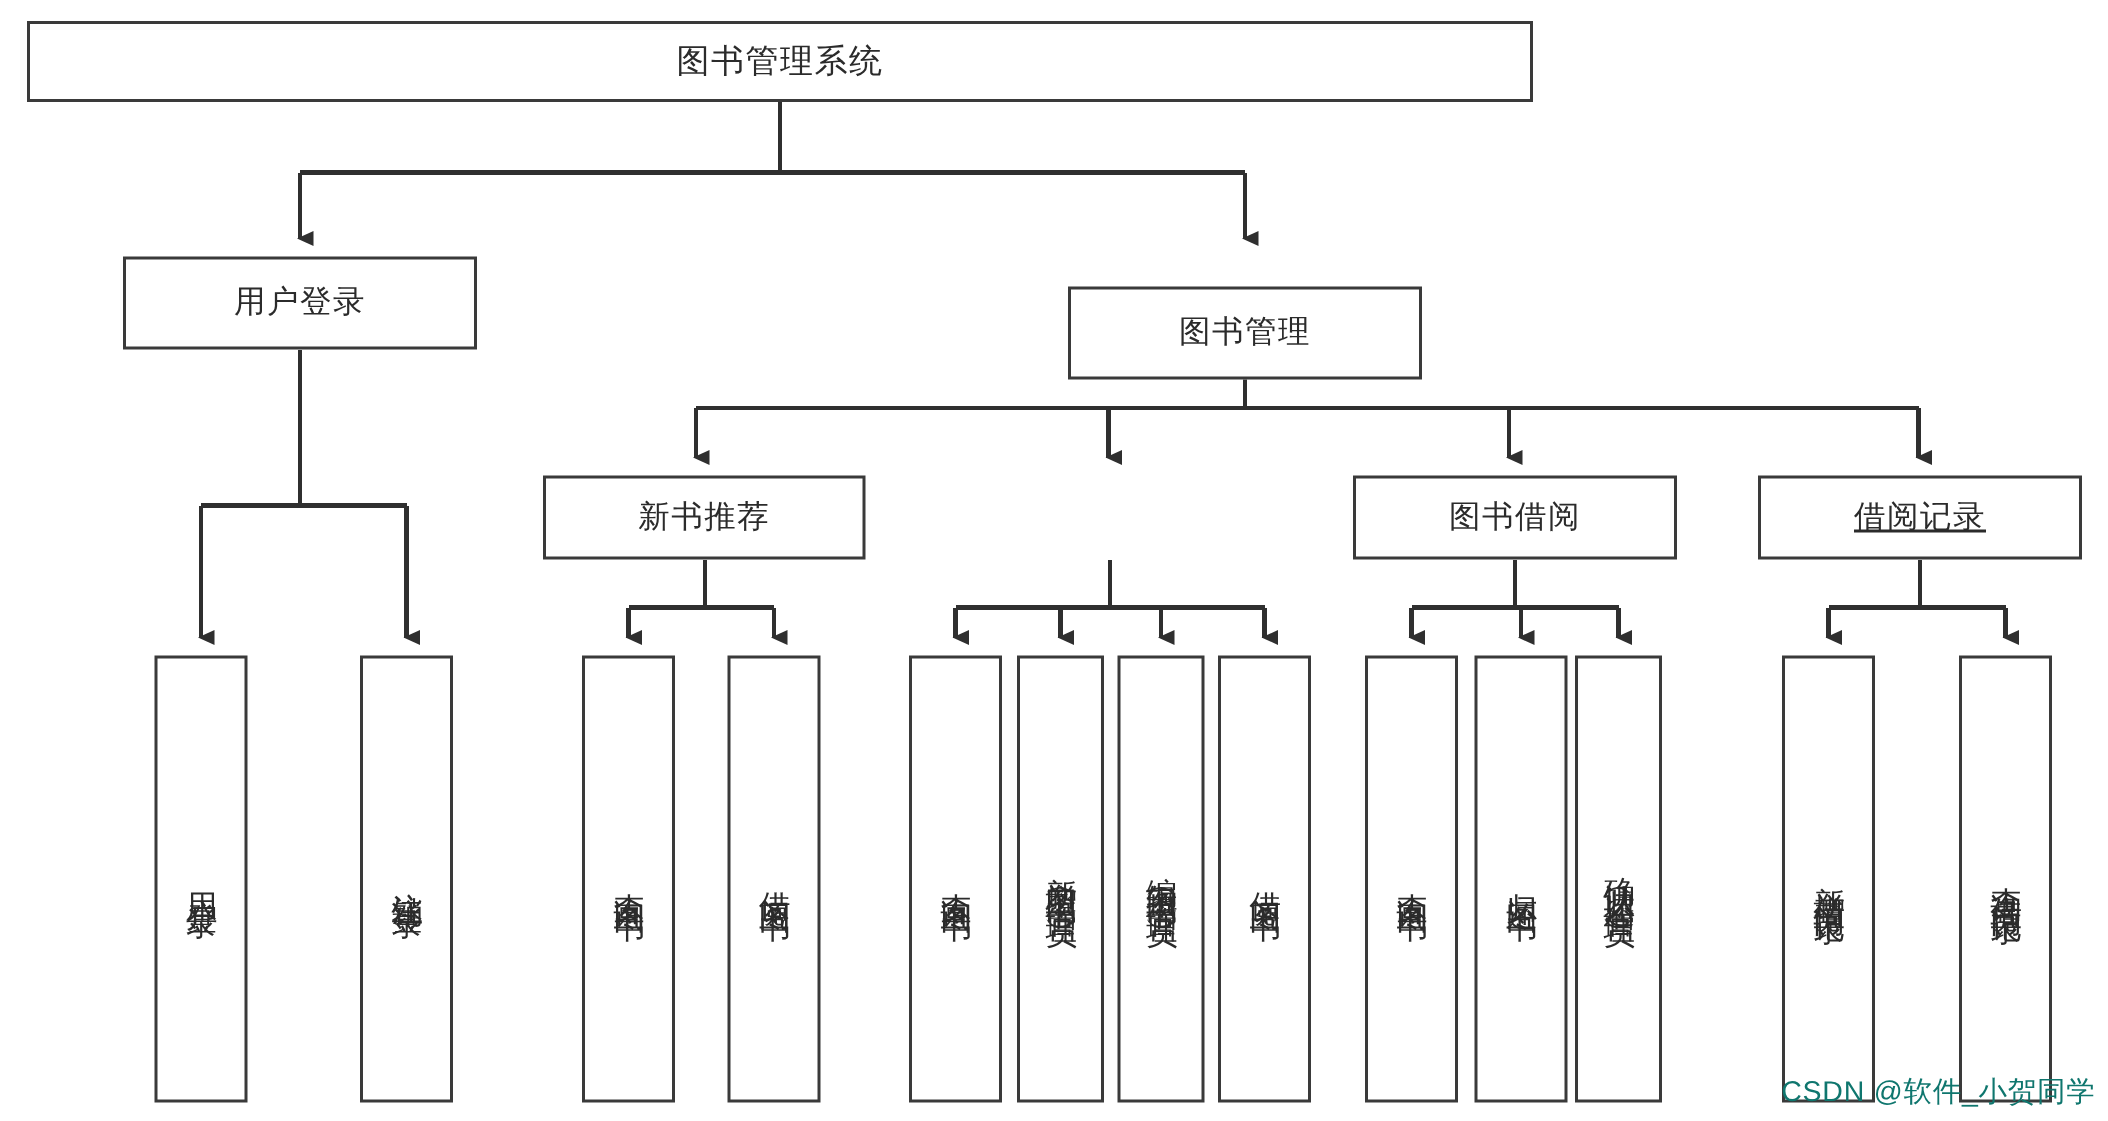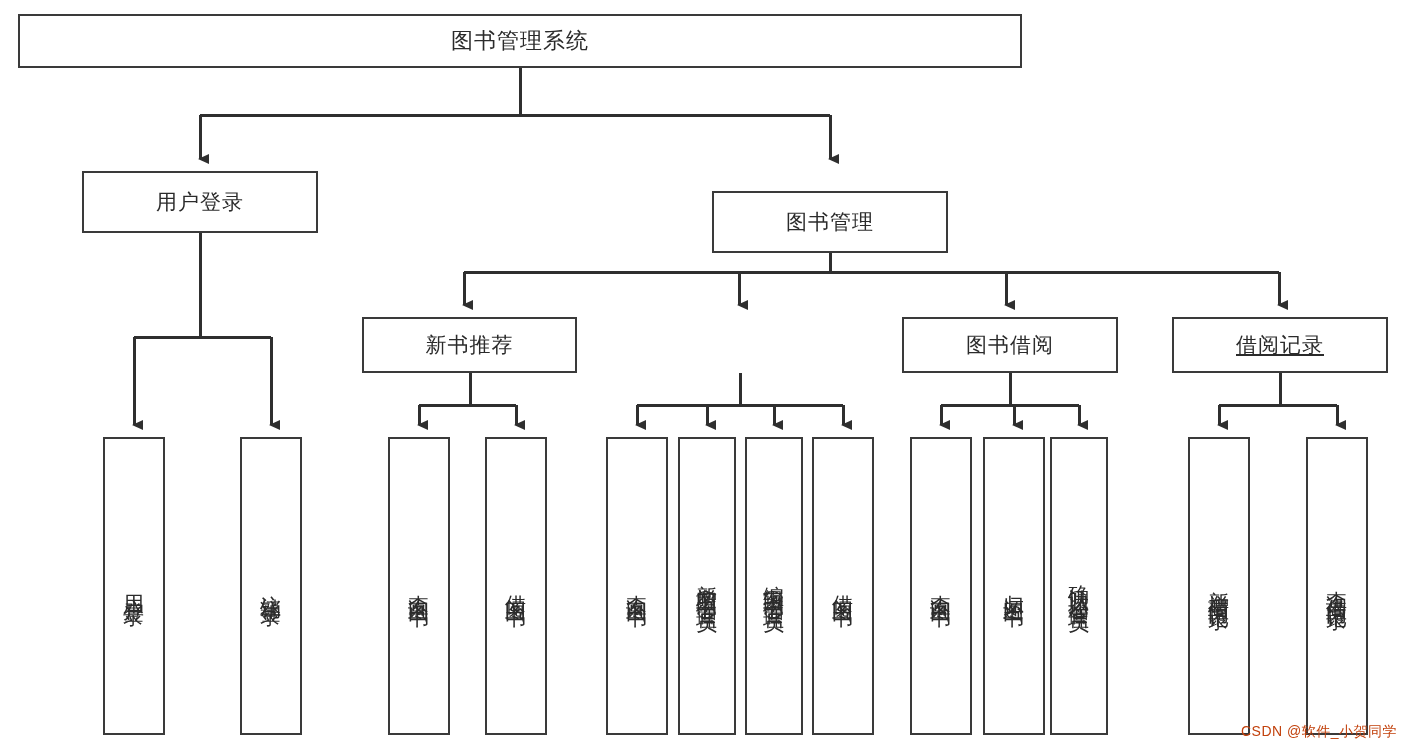--- a/index.html
+++ b/index.html
@@ -52,22 +52,22 @@
     padding-bottom: 4px;
     white-space: nowrap;
   }
   .node.root {
     font-size: 22px;
   }
   .watermark {
     position: absolute;
     right: 8px;
     bottom: 6px;
-    font-size: 14px;
-    color: #c2410c;
+    font-size: 19px;
+    color: #0f766e;
     z-index: 5;
     white-space: nowrap;
     letter-spacing: 0.5px;
   }
 </style>
 </head>
 <body>
 
 <div id="canvas">
 

